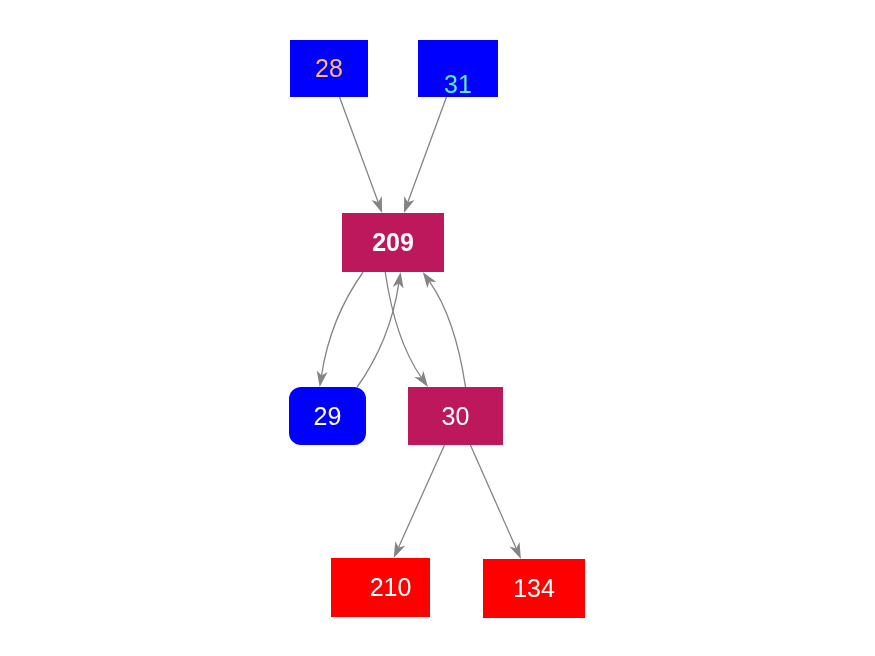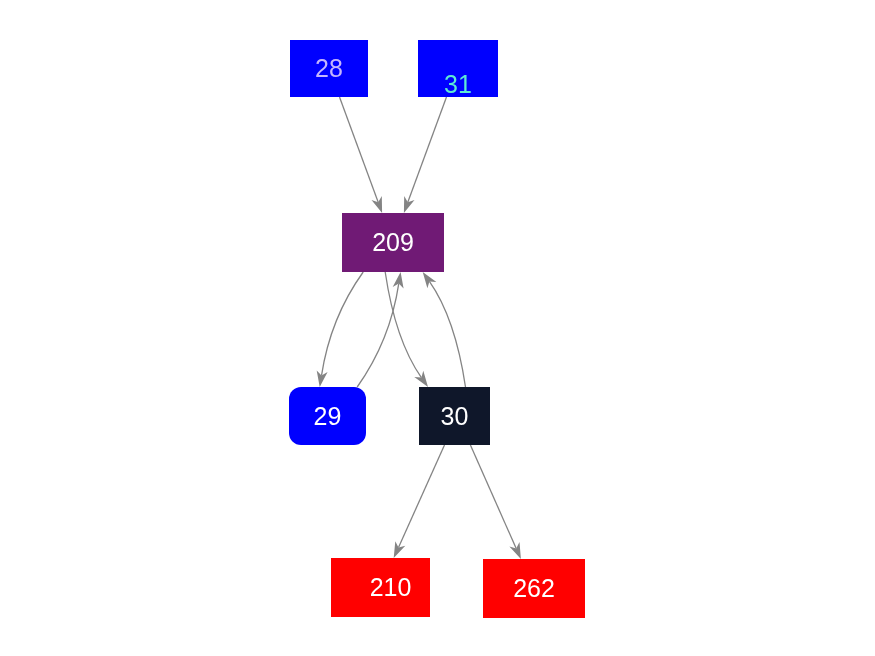--- a/index.html
+++ b/index.html
@@ -53,35 +53,35 @@
       <g>
         <path d="M 444.5 445 L 398.5 547.5" fill="none" stroke="#848484" stroke-width="1.3"></path>
         <polygon points="393.7,558 395.3,541.2 398.5,547.5 405.3,545.7" fill="#848484"></polygon>
       </g>
       <g>
         <path d="M 470.4 445 L 516.2 548.5" fill="none" stroke="#848484" stroke-width="1.3"></path>
         <polygon points="520.9,559 509.4,546.6 516.2,548.5 519.5,542.1" fill="#848484"></polygon>
       </g>
     </svg>
   <div id="nodes-layer">
-      <div class="node" style="left: 290px; top: 40px; width: 78px; height: 57px; background: rgb(0, 0, 255); color: #c4b5fd;">
+      <div class="node" style="left: 290px; top: 40px; width: 78px; height: 57px; background: rgb(0, 0, 255); color: #fdba74;">
         <span>28</span>
       </div>
       <div class="node" style="left: 418px; top: 40px; width: 80px; height: 57px; background: rgb(0, 0, 255); color: #5eead4; align-items: flex-end;">
         <span>31</span>
       </div>
-      <div class="node" style="left: 342px; top: 213px; width: 102px; height: 59px; background: #701a75; color: rgb(255, 255, 255);">
+      <div class="node" style="left: 342px; top: 213px; width: 102px; height: 59px; background: #be185d; color: rgb(255, 255, 255); font-weight: bold;">
         <span>209</span>
       </div>
       <div class="node" style="left: 289px; top: 387px; width: 77px; height: 58px; background: rgb(0, 0, 255); color: rgb(255, 255, 255); border-radius: 12px;">
         <span>29</span>
       </div>
-      <div class="node" style="left: 419px; top: 387px; width: 71px; height: 58px; background: #0f172a; color: rgb(255, 255, 255);">
+      <div class="node" style="left: 408px; top: 387px; width: 95px; height: 58px; background: #be185d; color: rgb(255, 255, 255);">
         <span>30</span>
       </div>
       <div class="node" style="left: 331px; top: 558px; width: 99px; height: 59px; background: rgb(255, 0, 0); color: rgb(255, 255, 255); padding-left: 20px;">
         <span>210</span>
       </div>
       <div class="node" style="left: 483px; top: 559px; width: 102px; height: 59px; background: rgb(255, 0, 0); color: rgb(255, 255, 255);">
-        <span>262</span>
+        <span>134</span>
       </div>
     </div>
 </div>
 
 </body></html>

